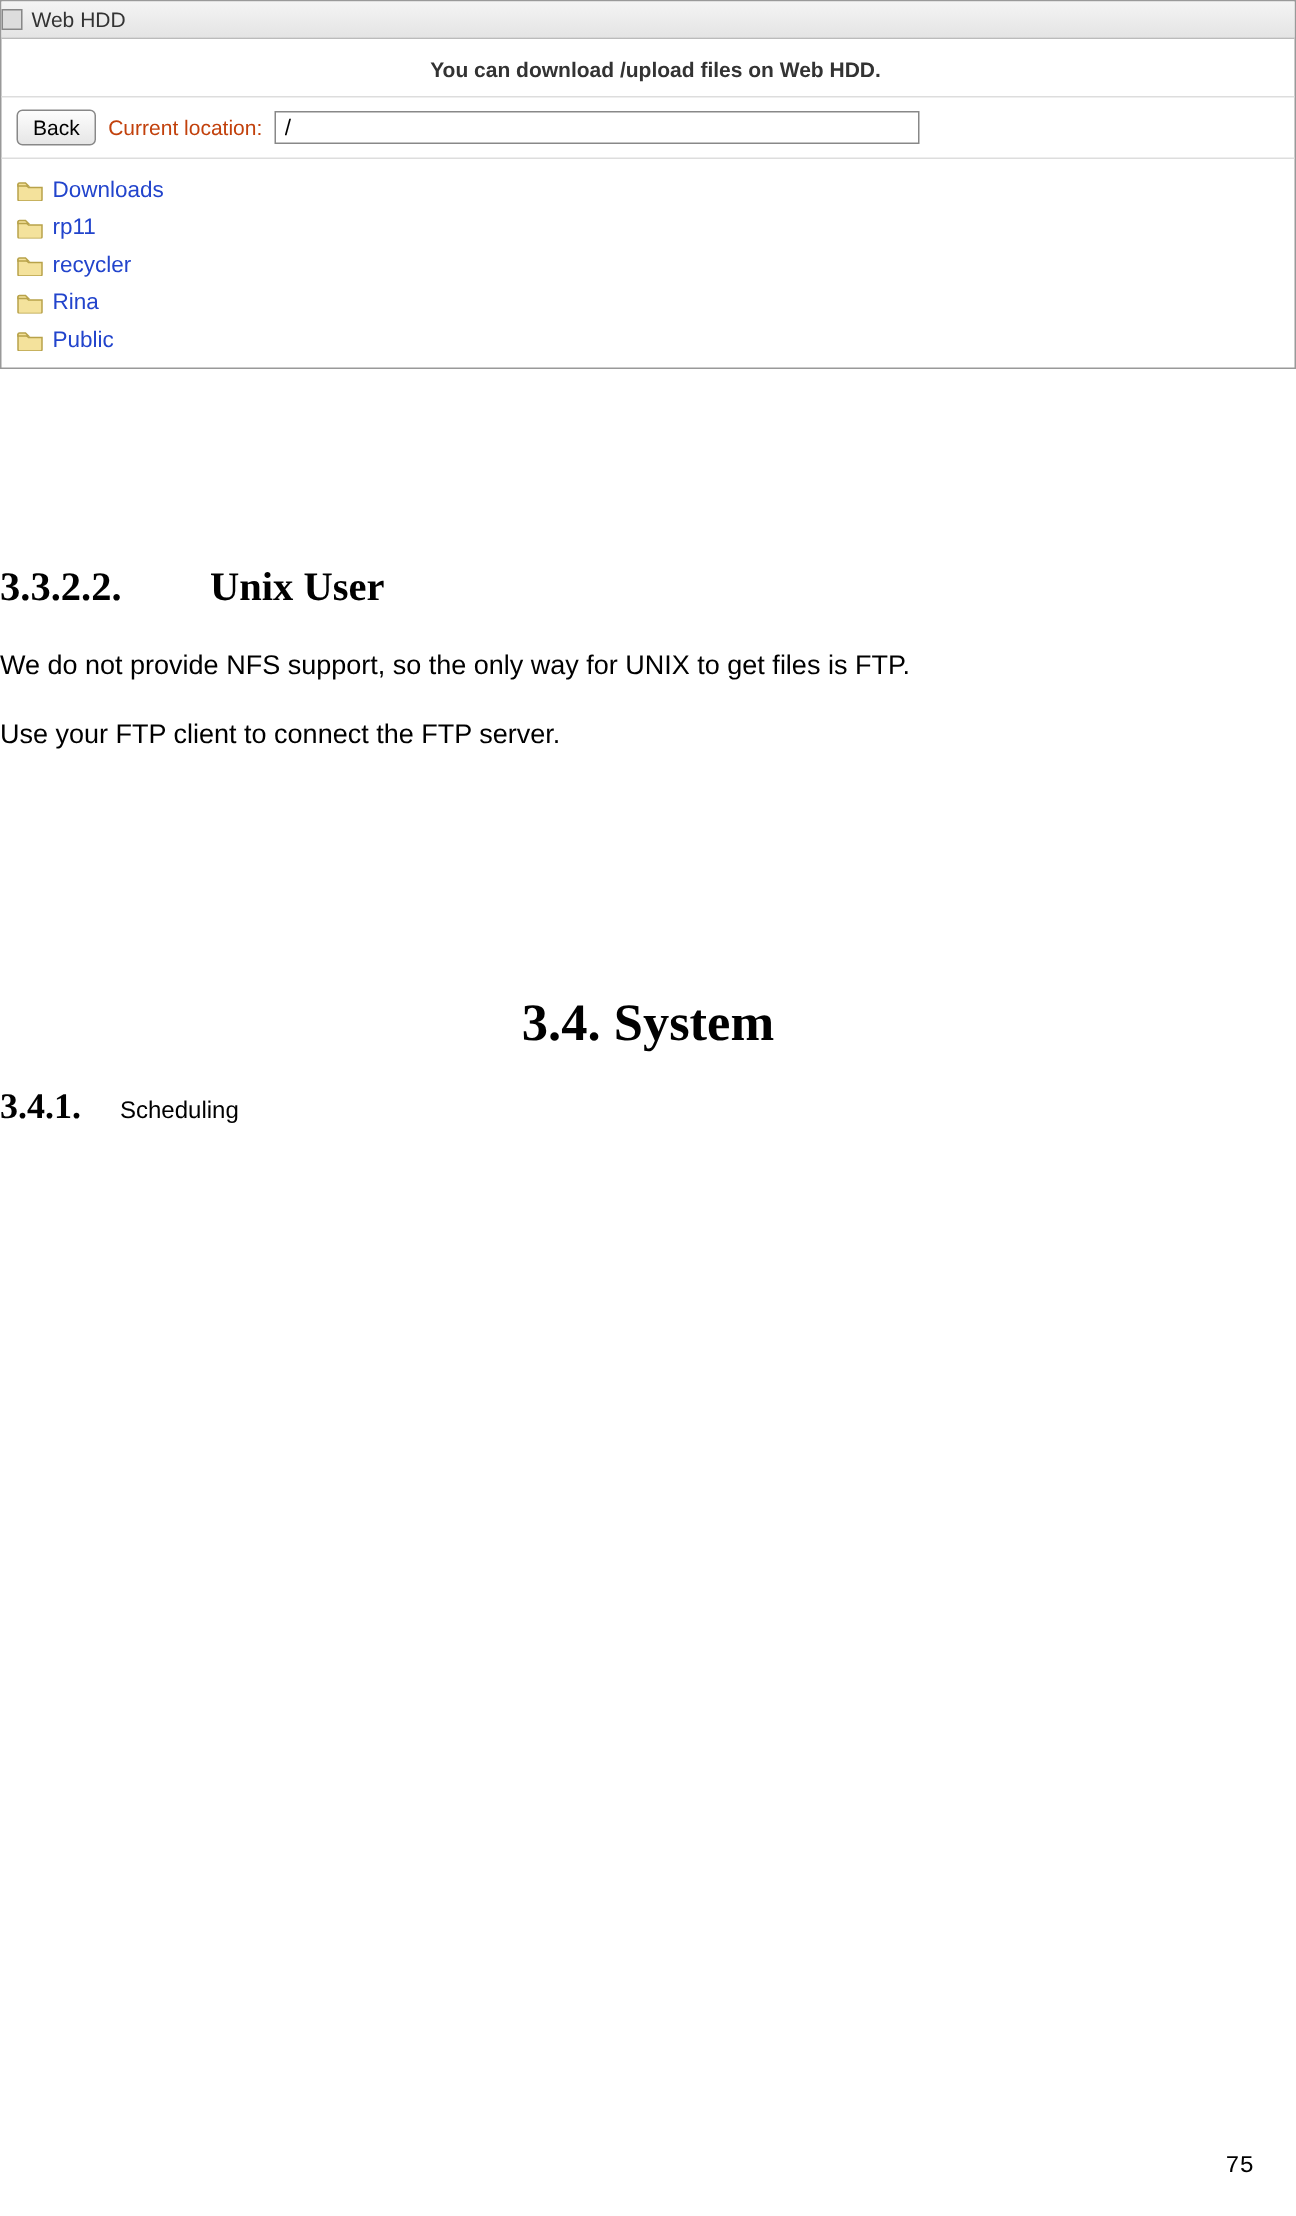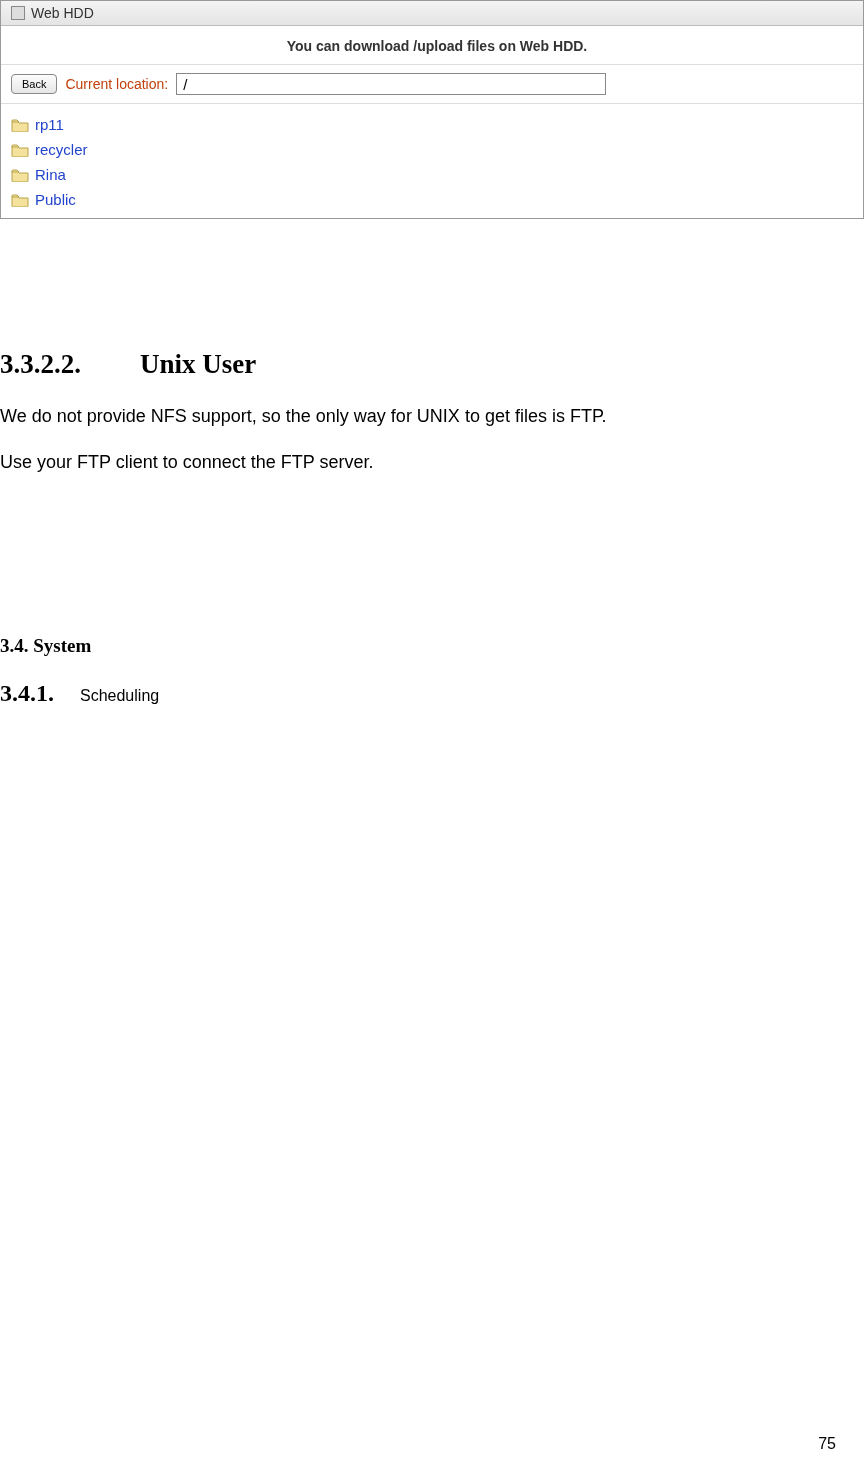--- a/index.html
+++ b/index.html
@@ -12,21 +12,21 @@
       position: relative;
     }
     .webhdd-panel {
       border: 1px solid #999;
       margin: 0;
       background: #fff;
     }
     .webhdd-titlebar {
       background: linear-gradient(#f4f4f4, #e4e4e4);
       border-bottom: 1px solid #bbb;
-      padding: 4px 10px;
+      padding: 4px 0;
       display: flex;
       align-items: center;
       gap: 6px;
     }
     .titlebar-icon {
       width: 14px;
       height: 14px;
       border: 1px solid #888;
       background: #ddd;
     }
@@ -47,21 +47,21 @@
       display: flex;
       align-items: center;
       gap: 8px;
       border-bottom: 1px solid #ddd;
     }
     .back-button {
       border: 1px solid #888;
       border-radius: 4px;
       background: linear-gradient(#fdfdfd, #e6e6e6);
       padding: 3px 10px;
-      font-size: 11px;
+      font-size: 14px;
       cursor: pointer;
     }
     .loc-label {
       font-size: 14px;
       color: #c2410c;
     }
     .loc-input {
       flex: 0 0 430px;
       border: 1px solid #888;
       font-size: 15px;
@@ -97,24 +97,25 @@
       margin-bottom: 24px;
     }
     .h-3322 .num { display: inline-block; min-width: 140px; }
     .para {
       font-size: 18px;
       margin-bottom: 22px;
       line-height: 1.35;
     }
     .h-34 {
       font-family: "Times New Roman", Times, serif;
-      font-size: 19px;
+      font-size: 35px;
       font-weight: bold;
       margin-top: 160px;
       margin-bottom: 22px;
+      text-align: center;
     }
     .h-341 {
       font-size: 24px;
       font-weight: bold;
       margin-bottom: 18px;
     }
     .h-341 .num {
       font-family: "Times New Roman", Times, serif;
       display: inline-block;
       min-width: 80px;
@@ -127,21 +128,21 @@
     .para-indent {
       font-size: 18px;
       margin-left: 36px;
       line-height: 1.35;
     }
     .page-number {
       position: absolute;
       bottom: 24px;
       right: 28px;
       font-size: 16px;
-      font-family: Liberation Sans, sans-serif;
+      font-family: Liberation Mono, monospace;
     }
   </style>
 </head>
 <body>
 
 <div class="webhdd-panel">
   <div class="webhdd-titlebar">
     <span class="titlebar-icon"></span>
     <span class="titlebar-text">Web HDD</span>
   </div>
@@ -152,20 +153,29 @@
     <input class="loc-input" type="text" value="/" style="">
   </div>
   <div class="file-list">
     <div class="file-item">
       <span class="folder-icon">
         <svg width="18" height="14" viewBox="0 0 18 14">
             <path d="M1 3 h5 l2 2 h9 v8 a1 1 0 0 1 -1 1 h-14 a1 1 0 0 1 -1 -1 z" fill="#f4e29c" stroke="#b8a24a" stroke-width="1"></path>
             <path d="M1 3 a1 1 0 0 1 1 -1 h4 l2 2 h-7 z" fill="#f4e29c" stroke="#b8a24a" stroke-width="1"></path>
           </svg>
       </span>
+      <span>Downloads</span>
+    </div>
+    <div class="file-item">
+      <span class="folder-icon">
+        <svg width="18" height="14" viewBox="0 0 18 14">
+            <path d="M1 3 h5 l2 2 h9 v8 a1 1 0 0 1 -1 1 h-14 a1 1 0 0 1 -1 -1 z" fill="#f4e29c" stroke="#b8a24a" stroke-width="1"></path>
+            <path d="M1 3 a1 1 0 0 1 1 -1 h4 l2 2 h-7 z" fill="#f4e29c" stroke="#b8a24a" stroke-width="1"></path>
+          </svg>
+      </span>
       <span>rp11</span>
     </div>
     <div class="file-item">
       <span class="folder-icon">
         <svg width="18" height="14" viewBox="0 0 18 14">
             <path d="M1 3 h5 l2 2 h9 v8 a1 1 0 0 1 -1 1 h-14 a1 1 0 0 1 -1 -1 z" fill="#f4e29c" stroke="#b8a24a" stroke-width="1"></path>
             <path d="M1 3 a1 1 0 0 1 1 -1 h4 l2 2 h-7 z" fill="#f4e29c" stroke="#b8a24a" stroke-width="1"></path>
           </svg>
       </span>
       <span>recycler</span>

